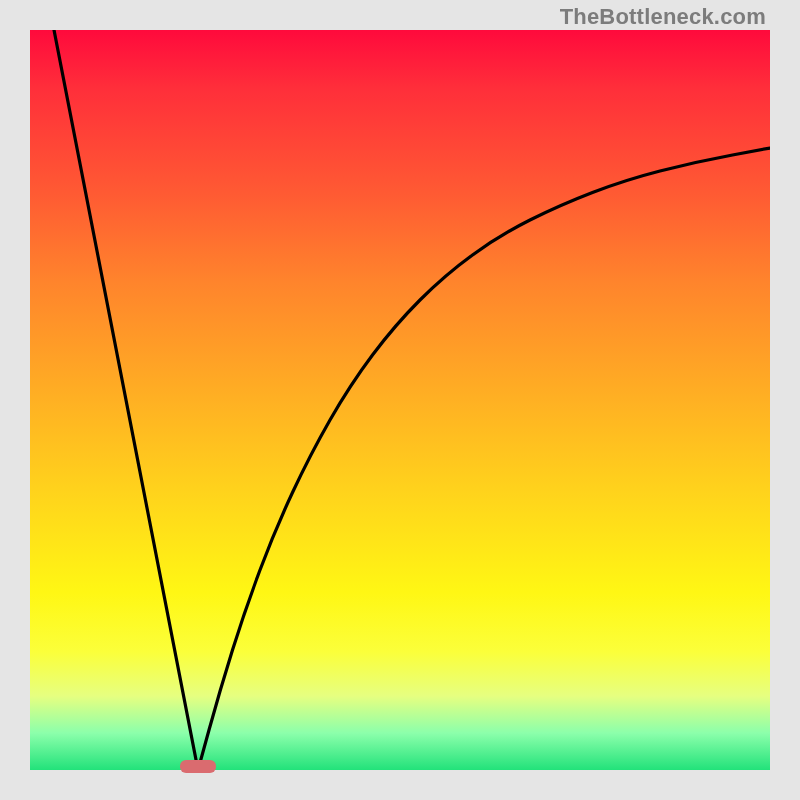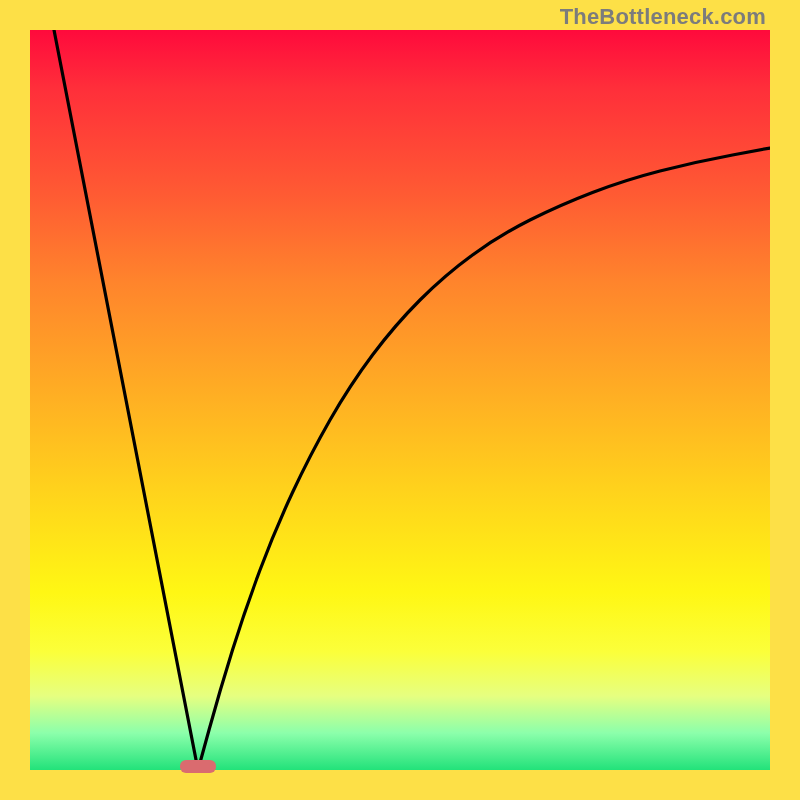--- a/index.html
+++ b/index.html
@@ -1,16 +1,16 @@
 <!DOCTYPE html>
 <html><head>
 <meta charset="utf-8">
 <style>
   html,body{margin:0;padding:0;width:800px;height:800px;background:#000;}
-  .frame{position:absolute;left:0;top:0;width:800px;height:800px;background:#fde047;}
+  .frame{position:absolute;left:0;top:0;width:800px;height:800px;background:#e5e5e5;}
   .plot-area{
     position:absolute;
     left:30px;top:30px;
     width:740px;height:740px;
     background:linear-gradient(to bottom,
       #ff0a3c 0%,
       #ff2f3a 8%,
       #ff5a33 22%,
       #ff842c 34%,
       #ffab24 48%,

